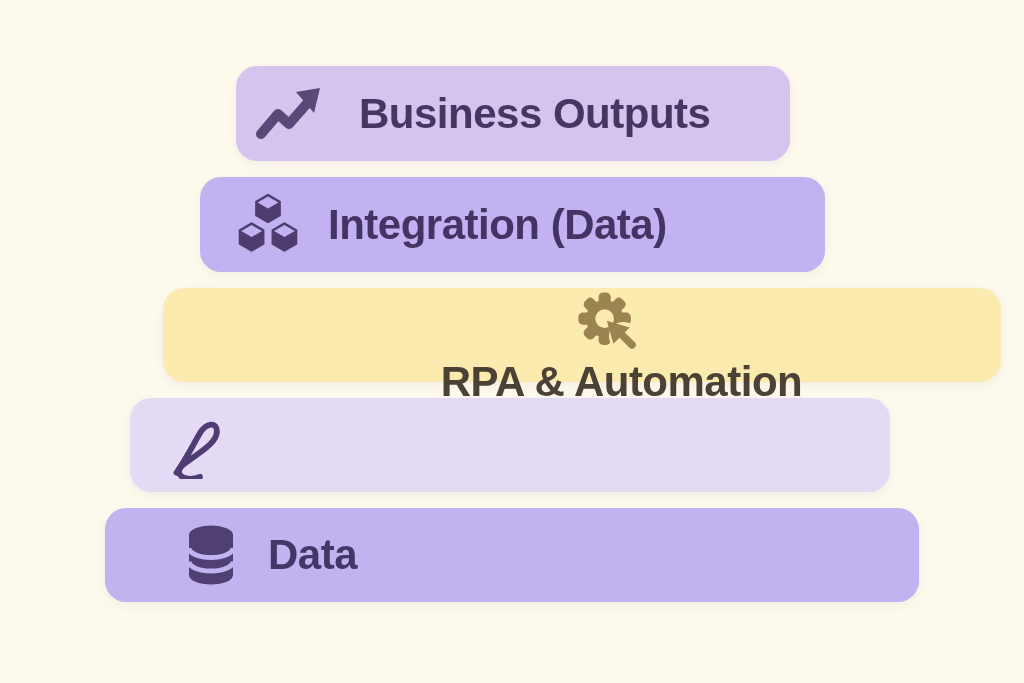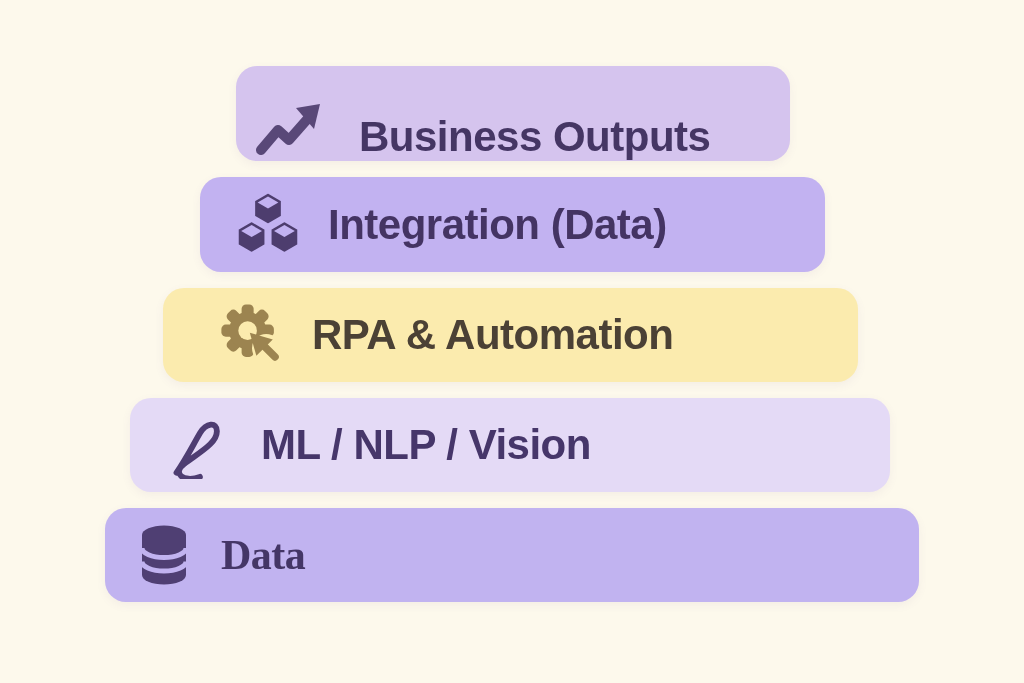--- a/index.html
+++ b/index.html
@@ -29,25 +29,25 @@
     font-size: 42px;
     font-weight: 700;
     letter-spacing: -0.5px;
     margin-left: 25px;
     white-space: nowrap;
   }
   .icon { flex: 0 0 auto; line-height: 0; }
   .icon svg { display: block; }
 
   
-  .layer:nth-child(1) { left: 236px; top:  66px; width: 554px; height: 95px; padding-left: 18px; align-items: flex-end; }
+  .layer:nth-child(1) { left: 236px; top:  66px; width: 554px; height: 95px; padding-left: 18px; }
   .layer:nth-child(2) { left: 200px; top: 177px; width: 625px; height: 95px; padding-left: 33px; }
-  .layer:nth-child(3) { left: 163px; top: 288px; width: 695px; height: 94px; padding-left: 54px; }
+  .layer:nth-child(3) { left: 163px; top: 288px; width: 838px; height: 94px; padding-left: 54px; flex-direction: column; }
   .layer:nth-child(4) { left: 130px; top: 398px; width: 760px; height: 94px; padding-left: 38px; }
-  .layer:nth-child(5) { left: 105px; top: 508px; width: 814px; height: 94px; padding-left: 27px; font-family: Liberation Serif, serif; }
+  .layer:nth-child(5) { left: 105px; top: 508px; width: 814px; height: 94px; padding-left: 74px; }
 
   
   .fill-ic   { fill: var(--icon-color); }
   .fill-bg   { fill: var(--bar-bg); }
   .stroke-ic { stroke: var(--icon-color); fill: none; }
   .stroke-bg { stroke: var(--bar-bg); fill: none; }
   .cube      { fill: var(--icon-color); stroke: var(--bar-bg); stroke-width: 2.5; }
 </style>
 </head>
 <body style="background: rgb(253, 249, 236);">
@@ -96,21 +96,20 @@
     </span>
     <span class="label">RPA &amp; Automation</span>
   </div>
 
   <div class="layer" style="--bar-bg: #e4daf6; --text-color: #46366a; --icon-color: #4e3d72;">
     <span class="icon">
       <svg width="68" height="68" viewBox="0 0 64 64">
         <path class="stroke-ic" stroke-width="5.5" stroke-linecap="round" d="M 30 62 C 14 68 4 58 15 50 C 31 38 46 30 46 19 C 46 10 36 11 30 21 C 23 33 16 47 8 58"></path>
       </svg>
     </span>
-    <span class="label">ML / NLP / Vision</span>
   </div>
 
   <div class="layer" style="--bar-bg: #c1b3f0; --text-color: #443666; --icon-color: #4f3f73;">
     <span class="icon">
       <svg width="64" height="66" viewBox="0 0 64 64">
         <path class="fill-ic" d="M10 12 A22 9.5 0 0 1 54 12 L54 52 A22 9.5 0 0 1 10 52 Z"></path>
         <path class="stroke-bg" stroke-width="5" d="M10 25 A22 9.5 0 0 0 54 25"></path>
         <path class="stroke-bg" stroke-width="5" d="M10 38.5 A22 9.5 0 0 0 54 38.5"></path>
       </svg>
     </span>

